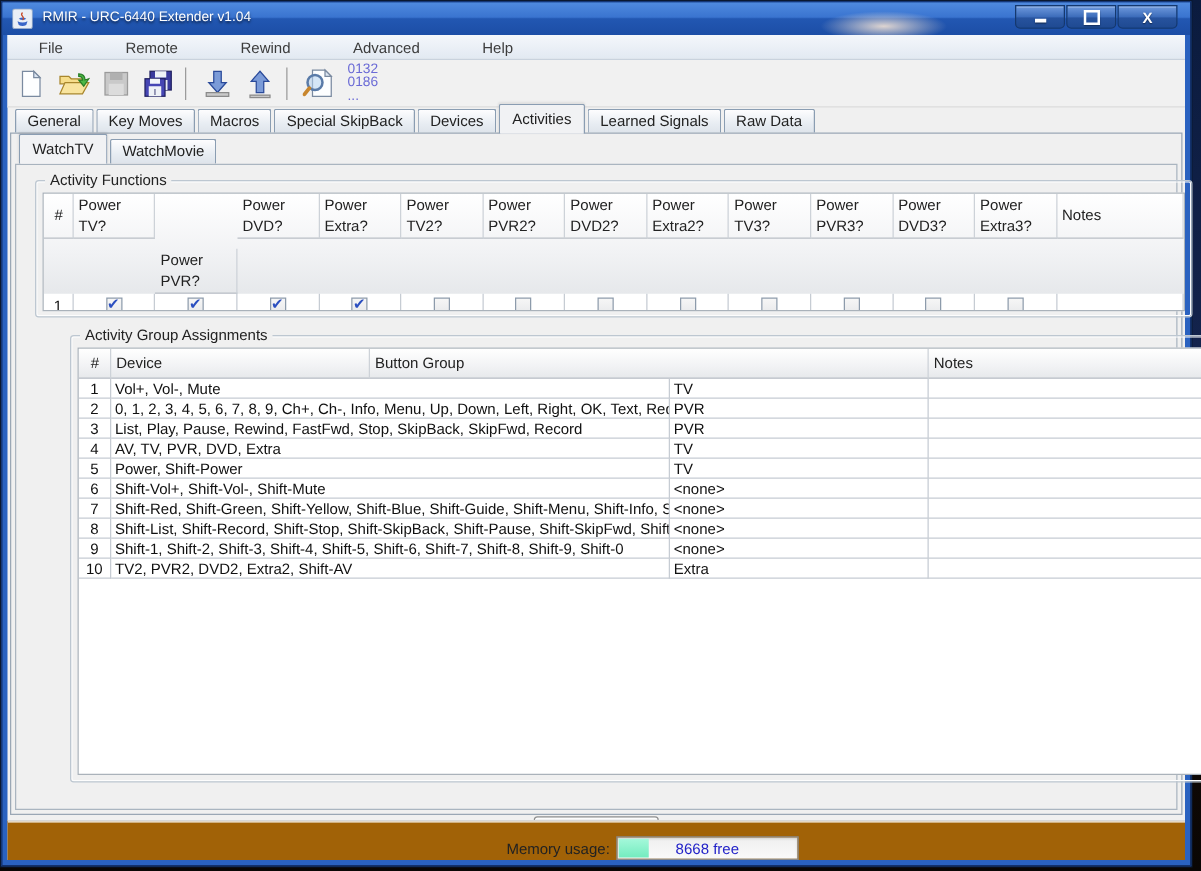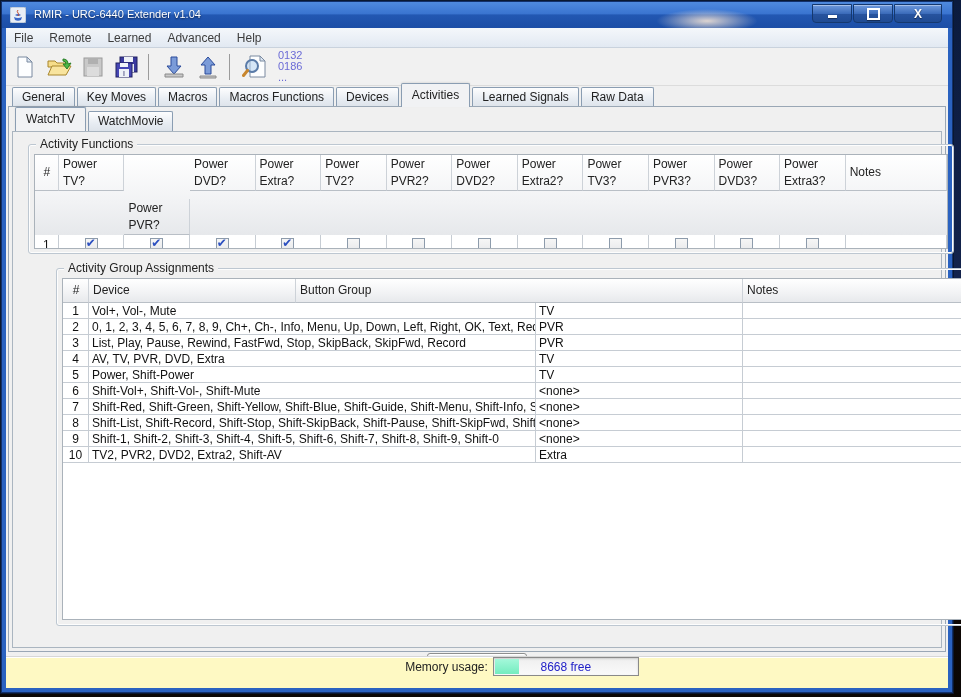--- a/index.html
+++ b/index.html
@@ -21,21 +21,21 @@
   .winbtn{width:38px;height:17px;margin-left:1px;border:1px solid #15386e;border-radius:0 0 4px 4px;
        background:linear-gradient(180deg,#6f9ade 0%,#3c6cba 50%,#27539e 55%,#1f4a92 100%);
        display:flex;align-items:center;justify-content:center;color:#fff;box-shadow:inset 0 1px 0 rgba(255,255,255,.4);}
   .winbtn.close{width:46px;}
   .glyph-min{width:9px;height:3px;background:#fff;margin-top:5px;box-shadow:0 1px 1px rgba(0,0,0,.4);}
   .glyph-max{width:9px;height:8px;border:2px solid #fff;box-shadow:0 1px 1px rgba(0,0,0,.4);}
   .glyph-close{color:#fff;font-weight:bold;font-size:12px;text-shadow:0 1px 1px rgba(0,0,0,.5);}
   .client{position:absolute;left:4px;top:26px;right:4px;bottom:4px;background:#f0f0f0;}
   .menubar{position:absolute;left:0;top:0;right:0;height:19px;display:flex;align-items:center;
        background:linear-gradient(180deg,#f4f7fb 0%,#e2e9f2 100%);border-bottom:1px solid #c9d2dd;}
-  .menu-item{padding:2px 8px;color:#3c3c3c;cursor:default;}
+  .menu-item{padding:2px 25px;color:#3c3c3c;cursor:default;}
   .toolbar{position:absolute;left:0;top:20px;right:0;height:37px;background:#f1f1f1;
        display:flex;align-items:center;border-bottom:1px solid #dcdcdc;}
   .tbtn{width:30px;height:30px;margin-left:4px;display:flex;align-items:center;justify-content:center;}
   .tsep{width:1px;height:26px;background:#9b9b9b;margin:0 6px;}
   .tb-sign{color:#6b6bd6;font-size:11px;line-height:11px;margin-left:8px;}
   .tabstrip{position:absolute;left:0;top:58px;right:0;height:21px;display:flex;align-items:flex-end;padding-left:6px;}
   .tab{border:1px solid #8a9db2;border-bottom:none;border-radius:2px 2px 0 0;margin-right:2px;
        padding:2px 9px 3px 9px;background:linear-gradient(180deg,#fdfdfe 0%,#e7ecf2 60%,#dde3ea 100%);
        color:#222;position:relative;}
   .tab.active{background:#f1f2f4;padding:4px 10px 5px 10px;z-index:5;box-shadow:0 -1px 2px rgba(0,0,0,.08);}
@@ -61,22 +61,22 @@
   .af-row .td{height:20px;justify-content:center;}
   .ag-row .td{height:16px;font-size:12px;}
   .c-num{justify-content:center !important;}
   .checkbox{width:13px;height:13px;border:1px solid #8d9bab;background:linear-gradient(180deg,#f6f6f6,#e9eaec);
       position:relative;box-sizing:border-box;}
   .checkbox.checked::after{content:"✔";position:absolute;left:0px;top:-3px;font-size:12px;font-weight:bold;color:#2b4fc0;}
   .btnrow{position:absolute;left:0;right:0;top:521px;height:30px;display:flex;justify-content:center;}
   .pushbtn{height:22px;padding:0 14px;border:1px solid #8e8f8f;border-radius:3px;color:#111;
       background:linear-gradient(180deg,#f2f2f2 0%,#ebebeb 50%,#dddddd 50%,#cfcfcf 100%);
       display:flex;align-items:center;box-shadow:inset 0 1px 0 #fff;}
-  .statusbar{position:absolute;left:0;right:0;bottom:0;height:31px;background:#fef9c3;
-      border-top:1px solid #d7d7d7;box-shadow:inset 0 1px 0 #fff;display:flex;align-items:flex-start;justify-content:center;}
+  .statusbar{position:absolute;left:0;right:0;bottom:0;height:31px;background:#a16207;
+      border-top:1px solid #d7d7d7;box-shadow:inset 0 1px 0 #fff;display:flex;align-items:flex-end;justify-content:center;}
   .status-inner{display:flex;align-items:center;transform:translateX(45px);}
   .mem-label{color:#222;margin-right:5px;}
   .progress{width:144px;height:17px;border:1px solid #8a8a8a;background:linear-gradient(180deg,#efefef,#fafafa);
       position:relative;box-shadow:inset 0 1px 2px rgba(0,0,0,.15);}
   .progress .fill{position:absolute;left:1px;top:1px;bottom:1px;background:linear-gradient(180deg,#9cf6d4,#6fe8bb);}
   .progress .ptext{position:absolute;inset:0;display:flex;align-items:center;justify-content:center;
       color:#2222c8;font-size:12px;}
   svg{display:block;}
 </style>
 </head>
@@ -106,21 +106,21 @@
       <div class="winbtn close">
           <span class="glyph-close">X</span>
         </div>
     </div>
   </div>
 
   <div class="client">
     <div class="menubar" id="menubar">
         <div class="menu-item">File</div>
         <div class="menu-item">Remote</div>
-        <div class="menu-item">Learned</div>
+        <div class="menu-item">Rewind</div>
         <div class="menu-item">Advanced</div>
         <div class="menu-item">Help</div>
       </div>
 
     <div class="toolbar">
       <div class="tbtn">
         <svg width="24" height="24" viewBox="0 0 24 24">
           <path d="M5 2 h9 l5 5 v15 h-14 z" fill="#fdfeff" stroke="#7a8aa0"></path>
           <path d="M14 2 l5 5 h-5 z" fill="#dce6f2" stroke="#7a8aa0"></path>
         </svg>
@@ -176,21 +176,21 @@
         <div>0132</div>
         <div>0186</div>
         <div>...</div>
       </div>
     </div>
 
     <div class="tabstrip" id="tabstrip">
         <div class="tab">General</div>
         <div class="tab">Key Moves</div>
         <div class="tab">Macros</div>
-        <div class="tab">Macros Functions</div>
+        <div class="tab">Special SkipBack</div>
         <div class="tab">Devices</div>
         <div class="tab active">Activities</div>
         <div class="tab">Learned Signals</div>
         <div class="tab">Raw Data</div>
       </div>
 
     <div class="tabpanel">
       <div class="subtabstrip" id="subtabstrip">
           <div class="tab active">WatchTV</div>
           <div class="tab">WatchMovie</div>

